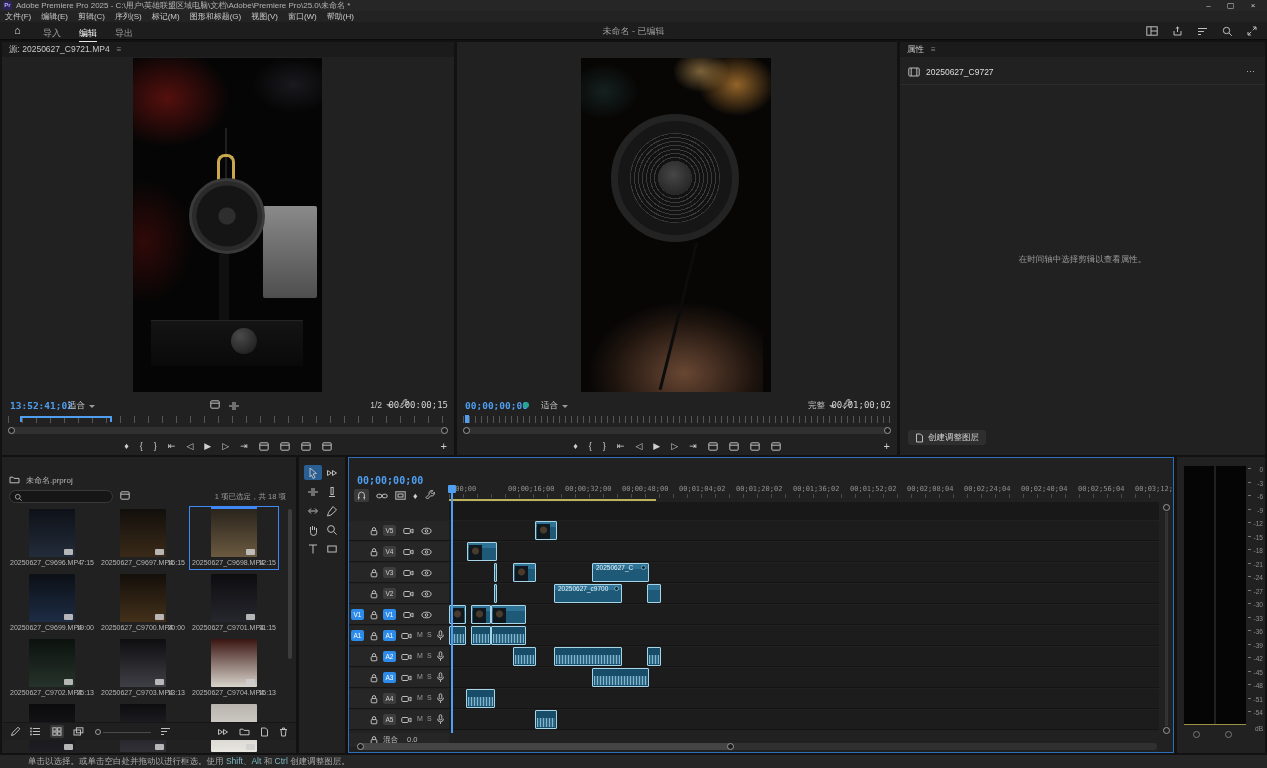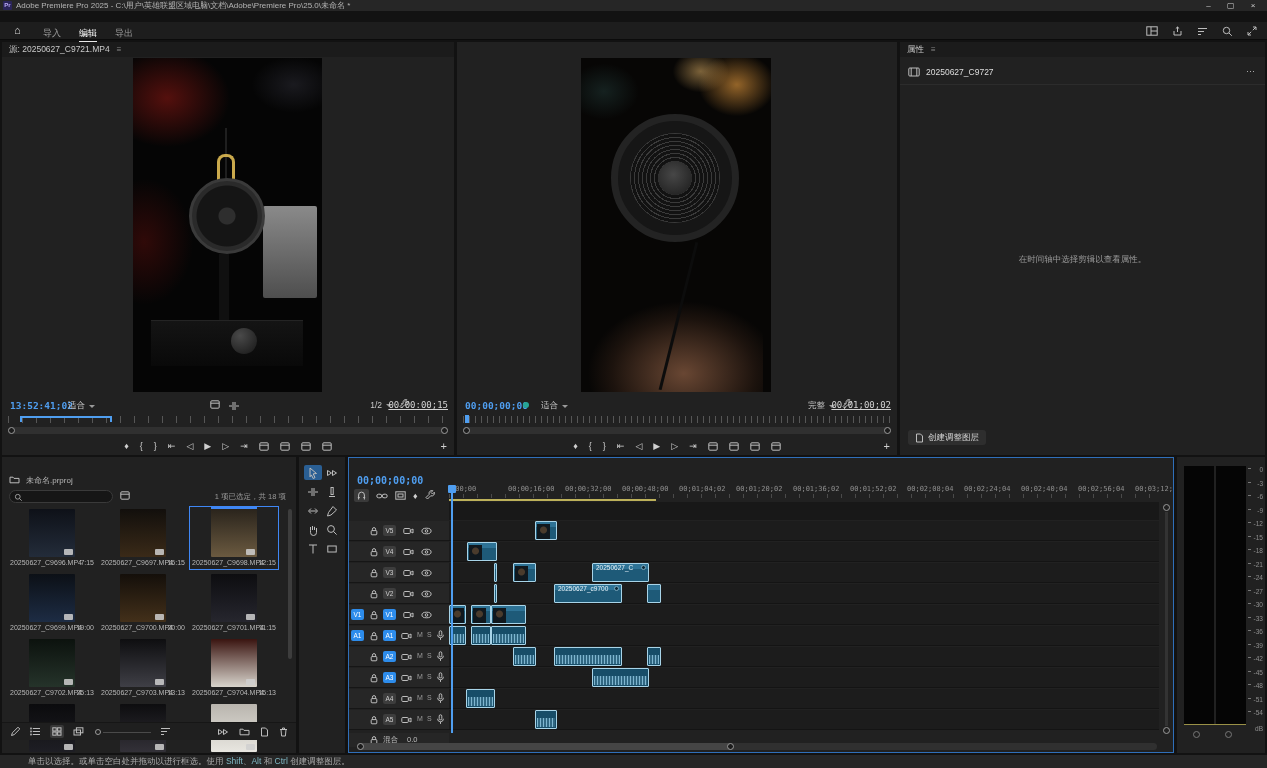--- a/index.html
+++ b/index.html
@@ -26,21 +26,21 @@
   .doctitle{position:absolute;left:350px;right:350px;text-align:center;font-size:9px;
             line-height:18px;color:#9b9b9b;}
   .wsicons{position:absolute;right:10px;top:0;height:18px;display:flex;gap:14px;align-items:center;}
   
   .panel{position:absolute;background:#212121;overflow:hidden;}
   .phead{height:15px;background:#1b1b1b;font-size:8.5px;line-height:15px;color:#c9c9c9;
          padding-left:7px;white-space:nowrap;}
   .phead .menug{color:#8a8a8a;margin-left:7px;font-size:8px;}
   .vidwrap{position:absolute;background:#000;overflow:hidden;}
   .tc{color:#4f9ef0;font-size:9.5px;font-weight:bold;font-family:"DejaVu Sans Mono","Liberation Mono",monospace;}
-  .dur{color:#d2d2d2;font-size:9px;font-family:"DejaVu Sans Mono","Liberation Mono",monospace;text-decoration:underline;}
+  .dur{color:#d2d2d2;font-size:9px;font-family:"DejaVu Sans Mono","Liberation Mono",monospace;}
   .dd{display:inline-flex;align-items:center;gap:4px;color:#c9c9c9;font-size:8.5px;}
   .dd:after{content:"";border-left:3px solid transparent;border-right:3px solid transparent;
             border-top:3.5px solid #9a9a9a;}
   .ctrlrow{position:absolute;left:0;right:0;height:14px;}
   .transport{position:absolute;left:0;right:0;display:flex;justify-content:center;gap:11px;align-items:center;}
   .tbtn{font-size:9px;color:#cfcfcf;line-height:12px;}
   .plusbtn{position:absolute;right:7px;font-size:11px;color:#cfcfcf;}
   .scrollb{position:absolute;height:7px;background:#303030;border-radius:4px;}
   .scrollb i{position:absolute;top:0px;width:7px;height:7px;border:1px solid #9a9a9a;border-radius:50%;background:#1c1c1c;}
   
@@ -97,24 +97,26 @@
 
   <div class="titlebar">
     <span class="prlogo">Pr</span><span>Adobe Premiere Pro 2025 - C:\用户\英雄联盟区域电脑\文档\Adobe\Premiere Pro\25.0\未命名 *</span>
     <span class="winbtns">
       <span>–</span>
       <span>▢</span>
       <span>×</span>
     </span>
   </div>
 
+  <div class="menubar" id="menubar"><span>文件(F)</span><span>编辑(E)</span><span>剪辑(C)</span><span>序列(S)</span><span>标记(M)</span><span>图形和标题(G)</span><span>视图(V)</span><span>窗口(W)</span><span>帮助(H)</span></div>
 
   <div class="wsbar">
     <span class="home">⌂</span>
     <span class="wstabs" id="wstabs"><span class="wstab">导入</span><span class="wstab active">编辑</span><span class="wstab">导出</span></span>
+    <span class="doctitle">未命名 - 已编辑</span>
     <span class="wsicons" id="wsicons">
         <span style="display: inline-flex; align-items: center;">
           <svg class="ic" width="12" height="10" viewBox="0 0 12 10">
             <rect x="0.8" y="0.8" width="10.4" height="8.4"></rect>
             <path d="M5 .8v8.4M5 5h6"></path>
           </svg>
         </span>
         <span style="display: inline-flex; align-items: center;">
           <svg class="ic" width="11" height="10" viewBox="0 0 11 10">
             <path d="M2 5v4h7V5M5.5 6V1M3.8 2.6 5.5 1l1.7 1.6"></path>

